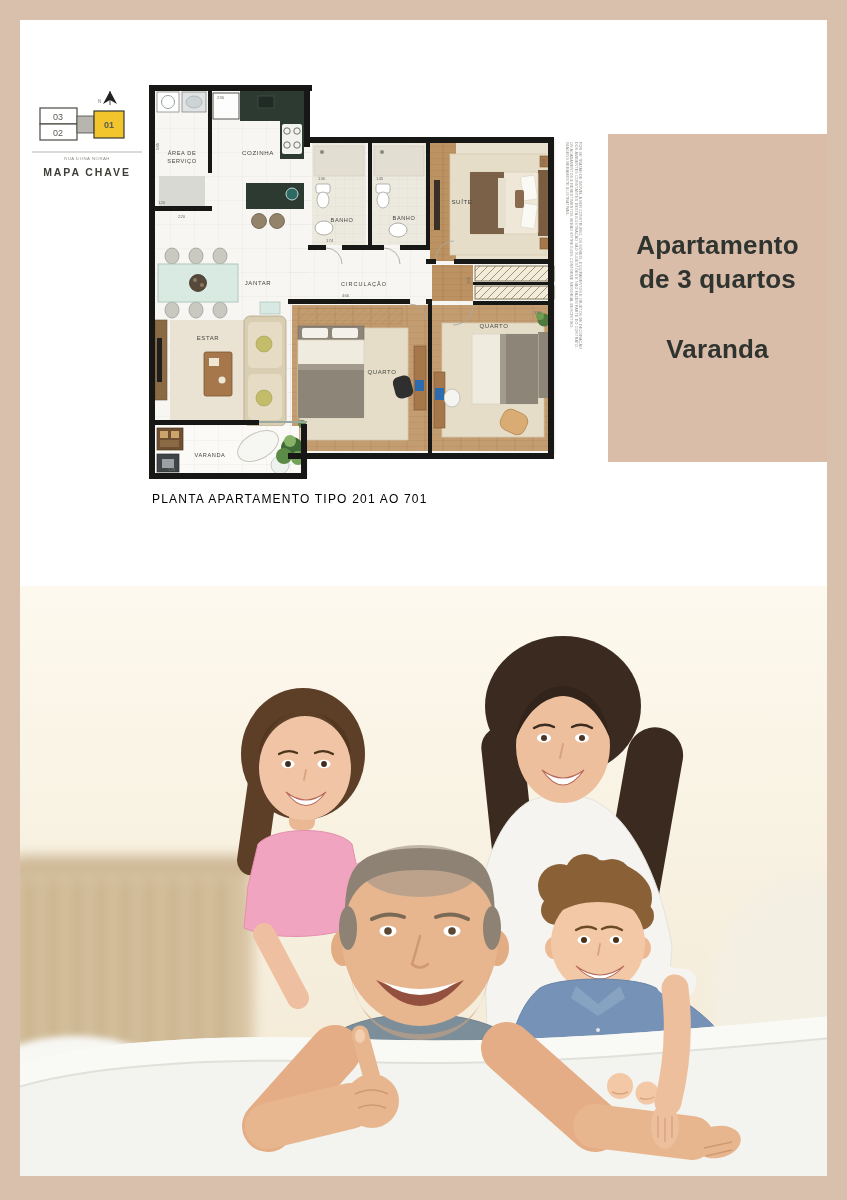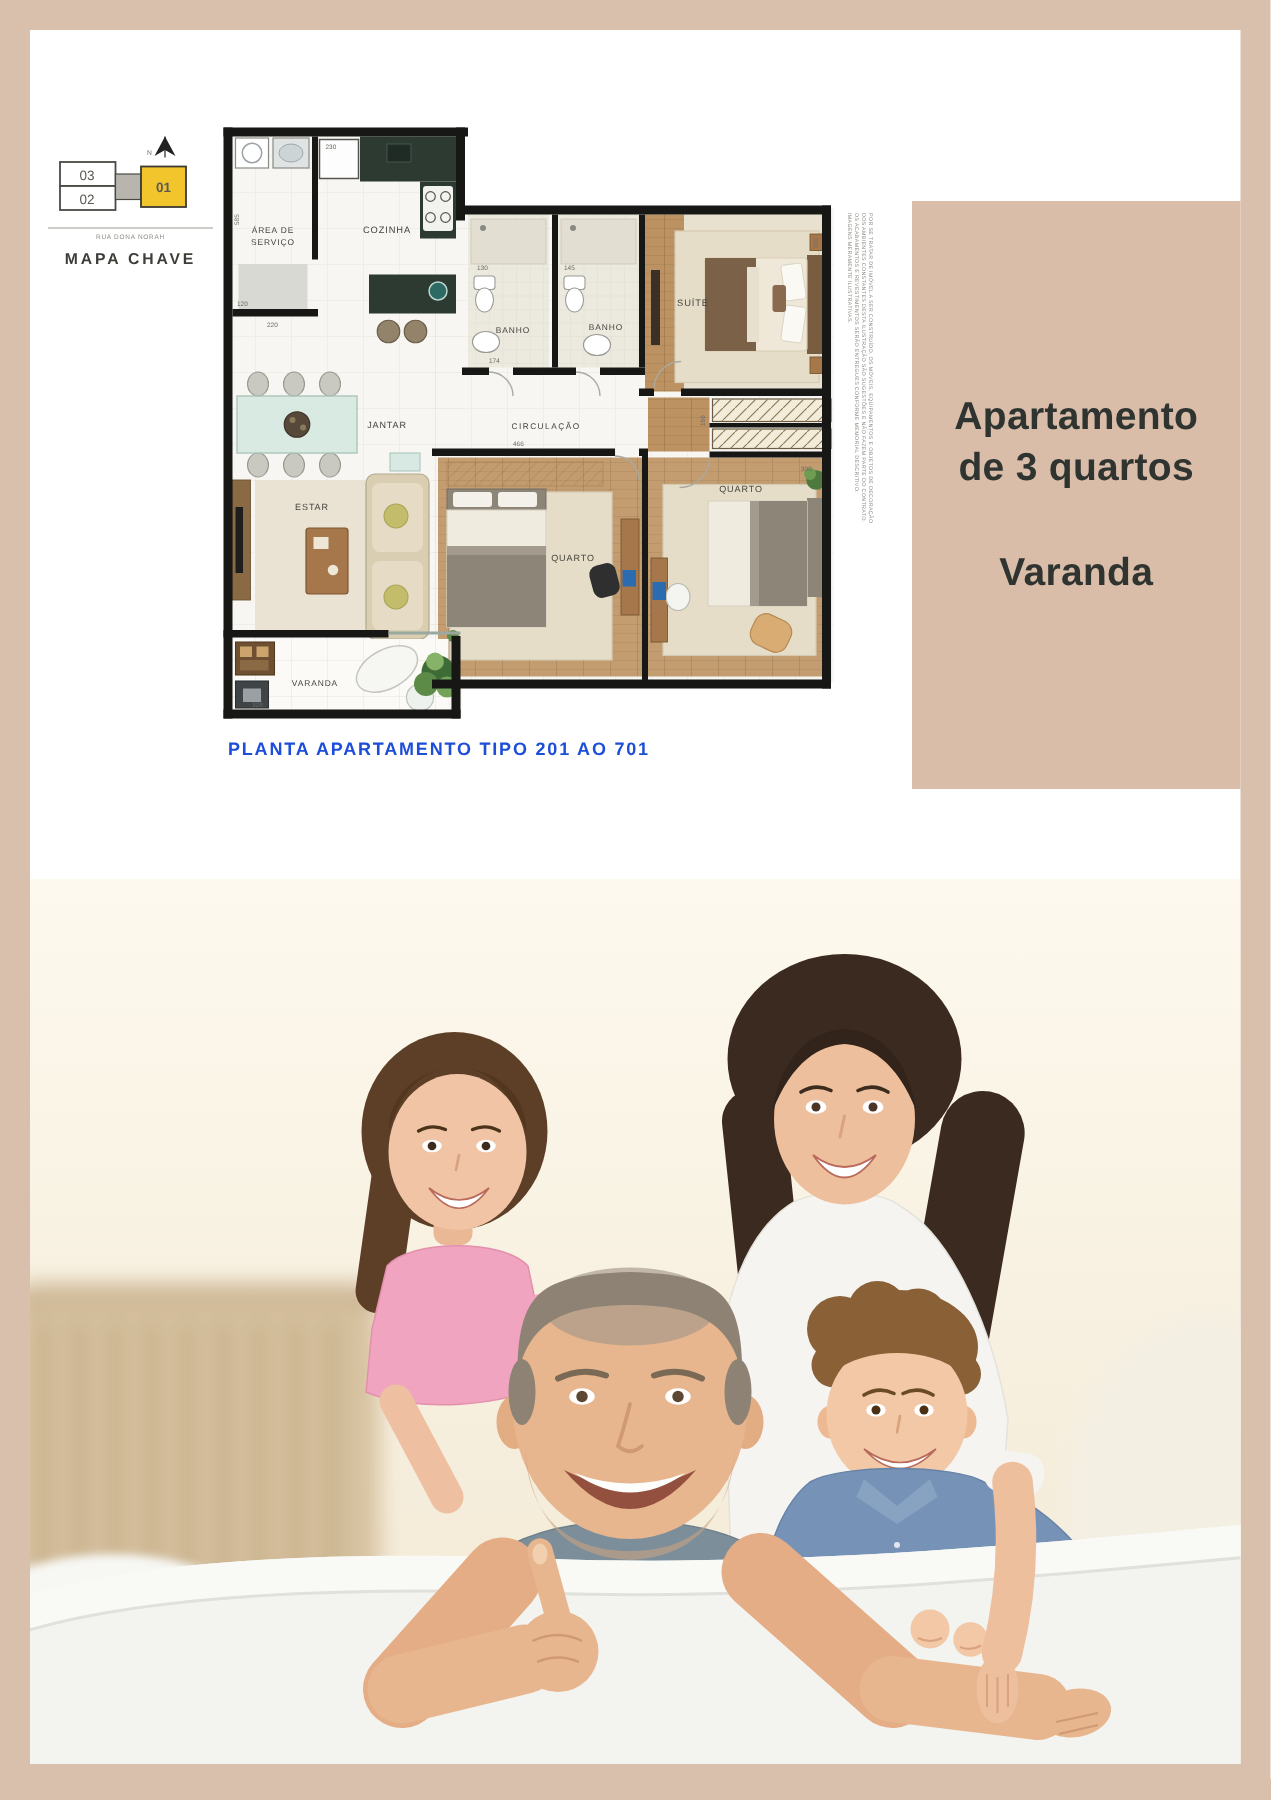--- a/index.html
+++ b/index.html
@@ -2,24 +2,24 @@
 <html><head>
 <meta charset="utf-8">
 <style>
   html,body{margin:0;padding:0;background:#efe7de;}
   .page{position:relative;width:847px;height:1200px;background:#d9c0ad;overflow:hidden;
         font-family:"Liberation Sans",sans-serif;}
   .content{position:absolute;left:20px;top:20px;width:807px;height:1156px;background:#ffffff;}
 
   .mapa{position:absolute;left:8px;top:68px;width:120px;height:112px;}
   .plan{position:absolute;left:126px;top:60px;width:440px;height:412px;}
-  .plan-caption{position:absolute;left:132px;top:472px;font-size:12px;font-weight:bold;
-        letter-spacing:1.2px;color:#1d4ed8;white-space:nowrap;}
-
-  .infobox{position:absolute;left:588px;top:114px;width:219px;height:392px;background:#d9bda8;
+  .plan-caption{position:absolute;left:132px;top:472px;font-size:12px;font-weight:normal;
+        letter-spacing:1.2px;color:#000000;white-space:nowrap;}
+
+  .infobox{position:absolute;left:588px;top:114px;width:219px;height:328px;background:#d9bda8;
         display:flex;flex-direction:column;justify-content:center;align-items:center;gap:37px;
         padding:0 23px;box-sizing:border-box;}
   .infobox p{margin:0;text-align:center;font-size:26px;line-height:1.3;font-weight:bold;
         color:#2f3431;letter-spacing:0.2px;}
 
   .photo{position:absolute;left:0;top:566px;width:807px;height:590px;overflow:hidden;}
 
   
   .rlabel{font-family:"Liberation Sans",sans-serif;font-size:6px;letter-spacing:0.6px;
           fill:#45453f;text-anchor:middle;}

